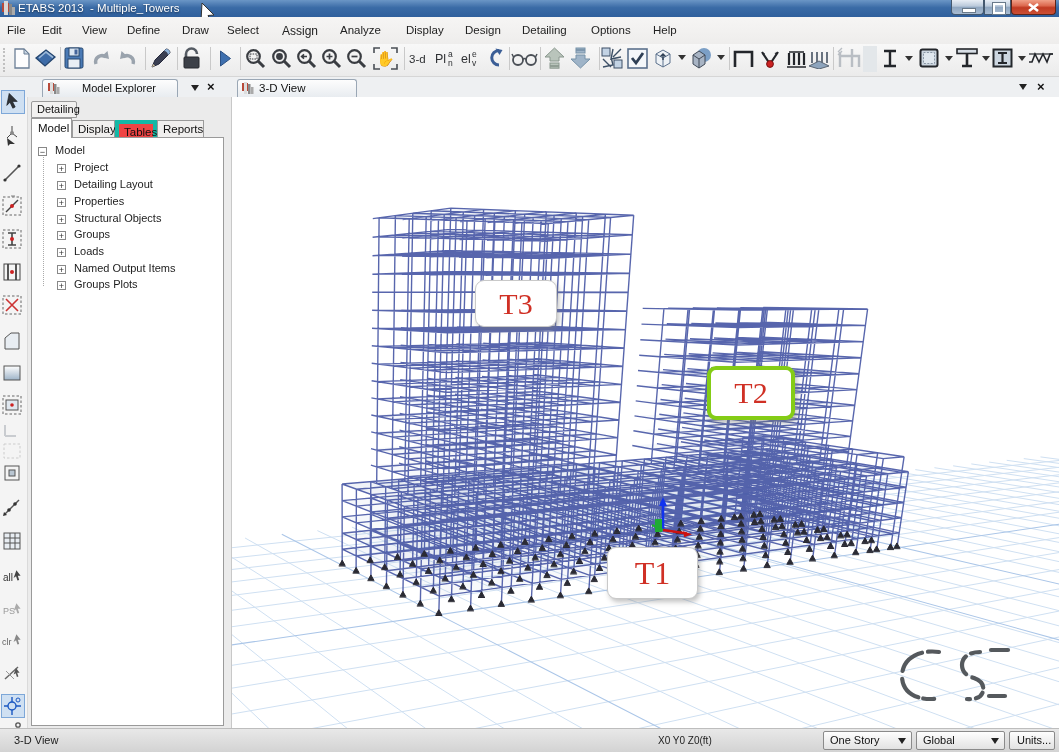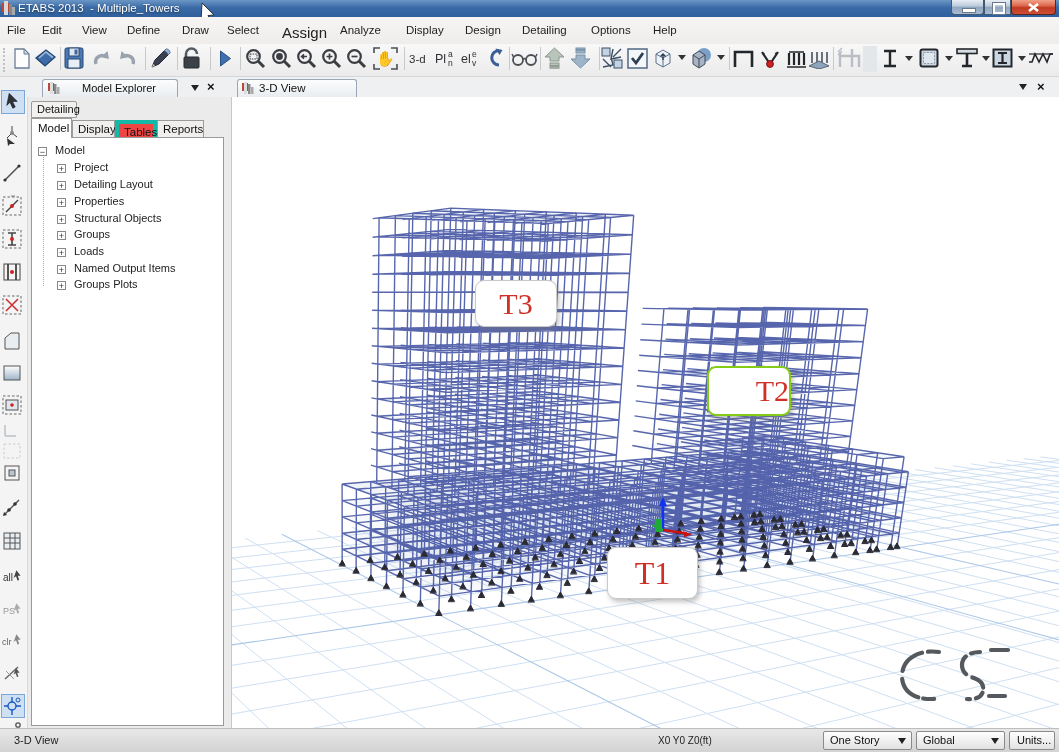--- a/index.html
+++ b/index.html
@@ -30,21 +30,21 @@
     </svg>
 </div>
 
 <div class="abs" style="left:0;top:17px;width:1059px;height:27px;background:linear-gradient(#f6f5f4,#eeedec)">
 <span class="abs" style="left:7px;top:7px;font-size:11.5px;color:#222">File</span>
     <span class="abs" style="left:42px;top:7px;font-size:11.5px;color:#222">Edit</span>
     <span class="abs" style="left:82px;top:7px;font-size:11.5px;color:#222">View</span>
     <span class="abs" style="left:127px;top:7px;font-size:11.5px;color:#222">Define</span>
     <span class="abs" style="left:182px;top:7px;font-size:11.5px;color:#222">Draw</span>
     <span class="abs" style="left:227px;top:7px;font-size:11.5px;color:#222">Select</span>
-    <span class="abs" style="left:282px;top:7px;font-size:15px;color:#222">Assign</span>
+    <span class="abs" style="left:282px;top:7px;font-size:12px;color:#222">Assign</span>
     <span class="abs" style="left:340px;top:7px;font-size:11.5px;color:#222">Analyze</span>
     <span class="abs" style="left:406px;top:7px;font-size:11.5px;color:#222">Display</span>
     <span class="abs" style="left:465px;top:7px;font-size:11.5px;color:#222">Design</span>
     <span class="abs" style="left:522px;top:7px;font-size:11.5px;color:#222">Detailing</span>
     <span class="abs" style="left:591px;top:7px;font-size:11.5px;color:#222">Options</span>
     <span class="abs" style="left:653px;top:7px;font-size:11.5px;color:#222">Help</span>
 </div>
 
 <div class="abs" style="left:0;top:44px;width:1059px;height:33px;background:linear-gradient(#f8f8f8,#ebebeb);border-bottom:1px solid #d6d6d6;box-sizing:border-box">
 </div>
@@ -431,21 +431,21 @@
 <svg style="position:absolute;left:662px;top:548px" width="120" height="62" viewBox="0 0 120 62">
 <g fill="none" stroke="#55595d" stroke-width="4.2" stroke-linecap="round">
 <path d="M45 7 C24 4 8 15 8 31 C8 49 26 57 46 53" stroke-dasharray="11 6 28 8 26 5"></path>
 <path d="M86 7 C74 7 68 13 68 20 C68 28 74 31 80 33 C88 36 90 40 89 46 C88 52 81 55 73 54" stroke-dasharray="9 6 20 7 16 5"></path>
 <path d="M97 5h17" stroke-dasharray="17"></path>
 <path d="M95 51h16" stroke-dasharray="16"></path>
 </g>
     </svg>
 </div>
 <div style="position:absolute;left:475px;top:280px;width:80px;height:45px;background:#fff;border:1px solid #c9c9c9;border-radius:9px;box-shadow:2px 3px 5px rgba(120,120,120,0.45);text-align:center;line-height:45px;font-family:'Liberation Serif',serif;font-size:30px;color:#d03025">T3</div>
-<div style="position:absolute;left:707px;top:366px;width:80px;height:46px;background:#fff;border:2px solid #84cc16;border-radius:9px;box-shadow:2px 3px 5px rgba(120,120,120,0.45);text-align:right;line-height:46px;font-family:'Liberation Serif',serif;font-size:30px;color:#d03025">T2</div>
+<div style="position:absolute;left:707px;top:366px;width:80px;height:46px;background:#fff;border:4px solid #84cc16;border-radius:9px;box-shadow:2px 3px 5px rgba(120,120,120,0.45);text-align:center;line-height:46px;font-family:'Liberation Serif',serif;font-size:30px;color:#d03025">T2</div>
 <div style="position:absolute;left:607px;top:547px;width:89px;height:50px;background:#fff;border:1px solid #c9c9c9;border-radius:9px;box-shadow:2px 3px 5px rgba(120,120,120,0.45);text-align:center;line-height:50px;font-family:'Liberation Serif',serif;font-size:32px;color:#d03025">T1</div>
 
 <div style="position:absolute;left:0;top:728px;width:1059px;height:24px;background:linear-gradient(#e8e8e8,#d2d2d2);border-top:1px solid #bdbdbd">
 <span style="position:absolute;left:14px;top:5px;font-size:11px;color:#222">3-D View</span>
 <span style="position:absolute;left:658px;top:6px;font-size:10px;color:#222">X0 Y0 Z0(ft)</span>
 <span style="position:absolute;left:823px;top:2px;width:89px;height:19px;background:linear-gradient(#fefefe,#e2e2e2);border:1px solid #8a8a8a;border-radius:2px;font-size:11px;color:#111;padding:2px 0 0 6px;box-sizing:border-box">One Story<span style="position:absolute;right:5px;top:6px;width:0;height:0;border-left:4.5px solid transparent;border-right:4.5px solid transparent;border-top:6px solid #222"></span></span>
 <span style="position:absolute;left:916px;top:2px;width:89px;height:19px;background:linear-gradient(#fefefe,#e2e2e2);border:1px solid #8a8a8a;border-radius:2px;font-size:11px;color:#111;padding:2px 0 0 6px;box-sizing:border-box">Global<span style="position:absolute;right:5px;top:6px;width:0;height:0;border-left:4.5px solid transparent;border-right:4.5px solid transparent;border-top:6px solid #222"></span></span>
 <span style="position:absolute;left:1009px;top:2px;width:46px;height:19px;background:linear-gradient(#fefefe,#e2e2e2);border:1px solid #8a8a8a;border-radius:2px;font-size:11px;color:#111;padding:2px 0 0 7px;box-sizing:border-box">Units...</span>
 </div>
 </body></html>

